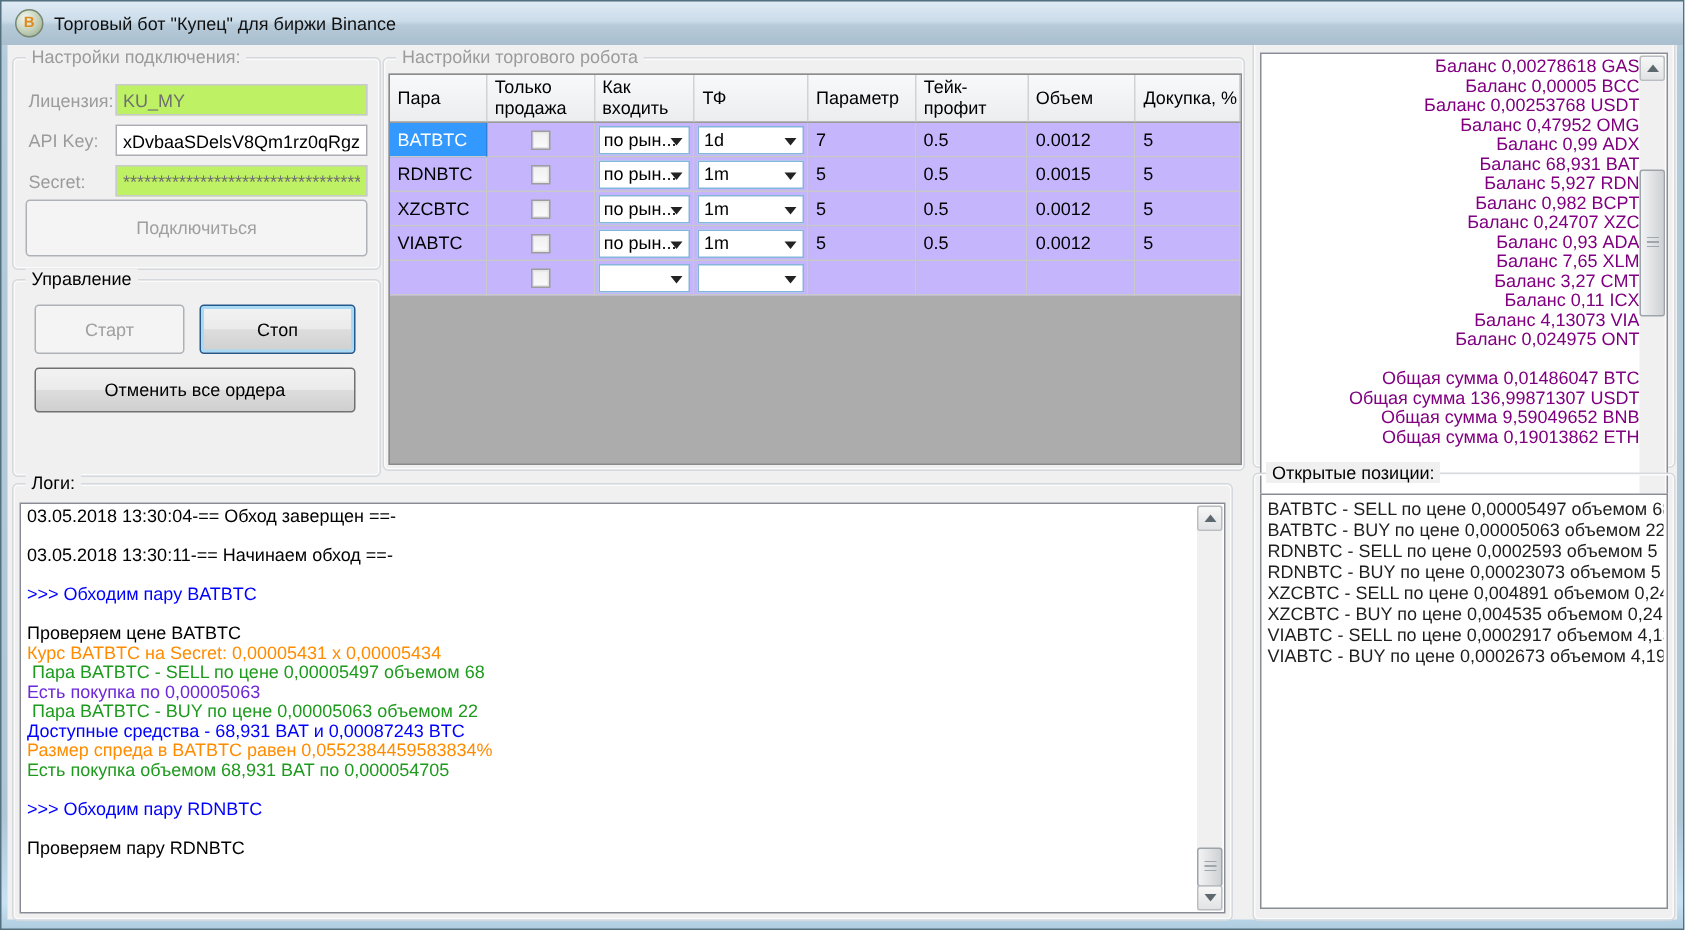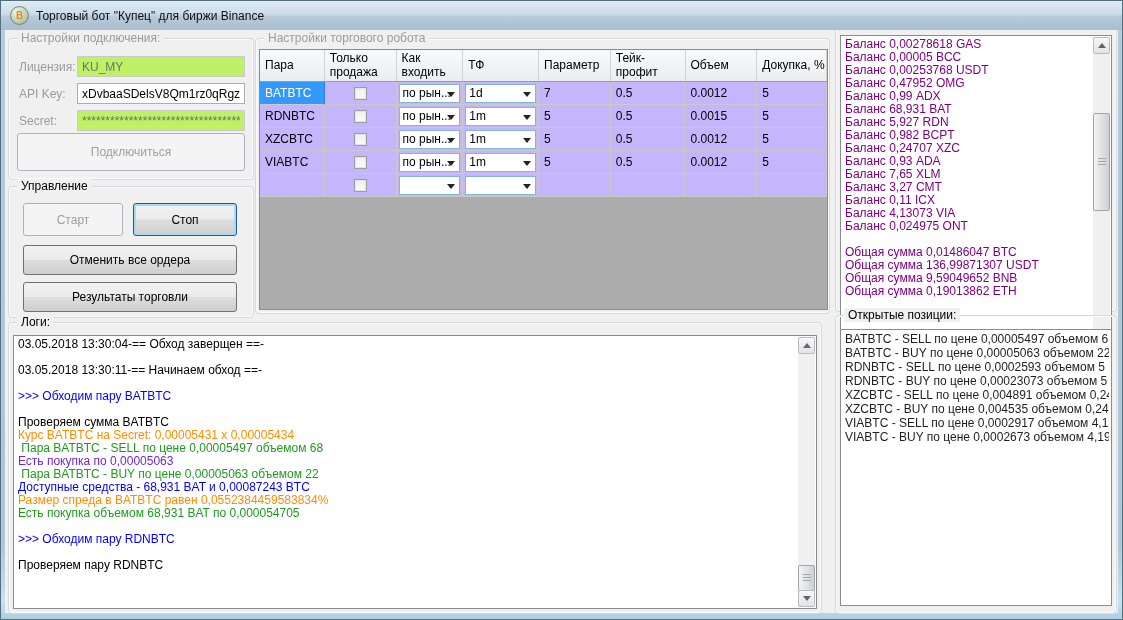--- a/index.html
+++ b/index.html
@@ -111,21 +111,20 @@
   <span class="fld-label" style="left:10px;top:75px;">Secret:</span>
   <input class="tb disabled" style="left: 68px; top: 71px; width: 168px; height: 21px;" value="**************************************">
   <div class="btn disabled" style="left:8px;top:94px;width:228px;height:38px;">Подключиться</div>
 </div>
 
 <div class="group" style="left:8px;top:186px;width:244px;height:130px;">
   <span class="group-label">Управление</span>
   <div class="btn disabled" style="left:14px;top:16px;width:100px;height:33px;">Старт</div>
   <div class="btn focused" style="left:124px;top:16px;width:104px;height:33px;">Стоп</div>
   <div class="btn" style="left:14px;top:58px;width:214px;height:30px;">Отменить все ордера</div>
-  <div class="btn" style="left:14px;top:95px;width:214px;height:30px;">Результаты торговли</div>
 </div>
 
 <div class="group" style="left:255px;top:38px;width:573px;height:274px;">
   <span class="group-label gray-label">Настройки торгового робота</span>
   <div class="grid">
     <div class="grid-header">
         <div class="hcell c0">Пара</div>
         <div class="hcell c1">Только продажа</div>
         <div class="hcell c2">Как входить</div>
         <div class="hcell c3">ТФ</div>
@@ -252,21 +251,21 @@
 <div class="group" style="left:8px;top:322px;width:812px;height:290px;">
   <span class="group-label">Логи:</span>
   <div class="panel" style="left:4px;top:12px;width:804px;height:274px;">
     <div class="panel-content">
         <div class="text-line" style="color: rgb(0, 0, 0);">03.05.2018 13:30:04-== Обход заверщен ==-</div>
         <div class="text-line" style="color: rgb(0, 0, 0);">&nbsp;</div>
         <div class="text-line" style="color: rgb(0, 0, 0);">03.05.2018 13:30:11-== Начинаем обход ==-</div>
         <div class="text-line" style="color: rgb(0, 0, 0);">&nbsp;</div>
         <div class="text-line" style="color: rgb(0, 0, 255);">&gt;&gt;&gt; Обходим пару BATBTC</div>
         <div class="text-line" style="color: rgb(0, 0, 0);">&nbsp;</div>
-        <div class="text-line" style="color: rgb(0, 0, 0);">Проверяем сумма BATBTC</div>
+        <div class="text-line" style="color: rgb(0, 0, 0);">Проверяем цене BATBTC</div>
         <div class="text-line" style="color: rgb(255, 140, 0);">Курс BATBTC на Secret: 0,00005431 x 0,00005434</div>
         <div class="text-line" style="color: rgb(30, 155, 30);"> Пара BATBTC - SELL по цене 0,00005497 объемом 68</div>
         <div class="text-line" style="color: #6d28d9;">Есть покупка по 0,00005063</div>
         <div class="text-line" style="color: rgb(30, 155, 30);"> Пара BATBTC - BUY по цене 0,00005063 объемом 22</div>
         <div class="text-line" style="color: rgb(0, 0, 255);">Доступные средства - 68,931 BAT и 0,00087243 BTC</div>
         <div class="text-line" style="color: rgb(255, 140, 0);">Размер спреда в BATBTC равен 0,0552384459583834%</div>
         <div class="text-line" style="color: rgb(30, 155, 30);">Есть покупка объемом 68,931 BAT по 0,000054705</div>
         <div class="text-line" style="color: rgb(0, 0, 0);">&nbsp;</div>
         <div class="text-line" style="color: rgb(0, 0, 255);">&gt;&gt;&gt; Обходим пару RDNBTC</div>
         <div class="text-line" style="color: rgb(0, 0, 0);">&nbsp;</div>
@@ -281,21 +280,21 @@
         </div>
       <div class="sb-btn down">
           <div class="tri-down"></div>
         </div>
     </div>
   </div>
 </div>
 
 <div class="group" style="left:835px;top:22px;width:280px;height:288px;">
   <span class="group-label">Балансы:</span>
-  <div class="panel" style="left:4px;top:12px;width:272px;height:346px;">
+  <div class="panel" style="left:4px;top:12px;width:272px;height:346px;text-align:right;">
     <div class="panel-content">
         <div class="text-line" style="color: rgb(128, 0, 128);">Баланс 0,00278618 GAS</div>
         <div class="text-line" style="color: rgb(128, 0, 128);">Баланс 0,00005 BCC</div>
         <div class="text-line" style="color: rgb(128, 0, 128);">Баланс 0,00253768 USDT</div>
         <div class="text-line" style="color: rgb(128, 0, 128);">Баланс 0,47952 OMG</div>
         <div class="text-line" style="color: rgb(128, 0, 128);">Баланс 0,99 ADX</div>
         <div class="text-line" style="color: rgb(128, 0, 128);">Баланс 68,931 BAT</div>
         <div class="text-line" style="color: rgb(128, 0, 128);">Баланс 5,927 RDN</div>
         <div class="text-line" style="color: rgb(128, 0, 128);">Баланс 0,982 BCPT</div>
         <div class="text-line" style="color: rgb(128, 0, 128);">Баланс 0,24707 XZC</div>

